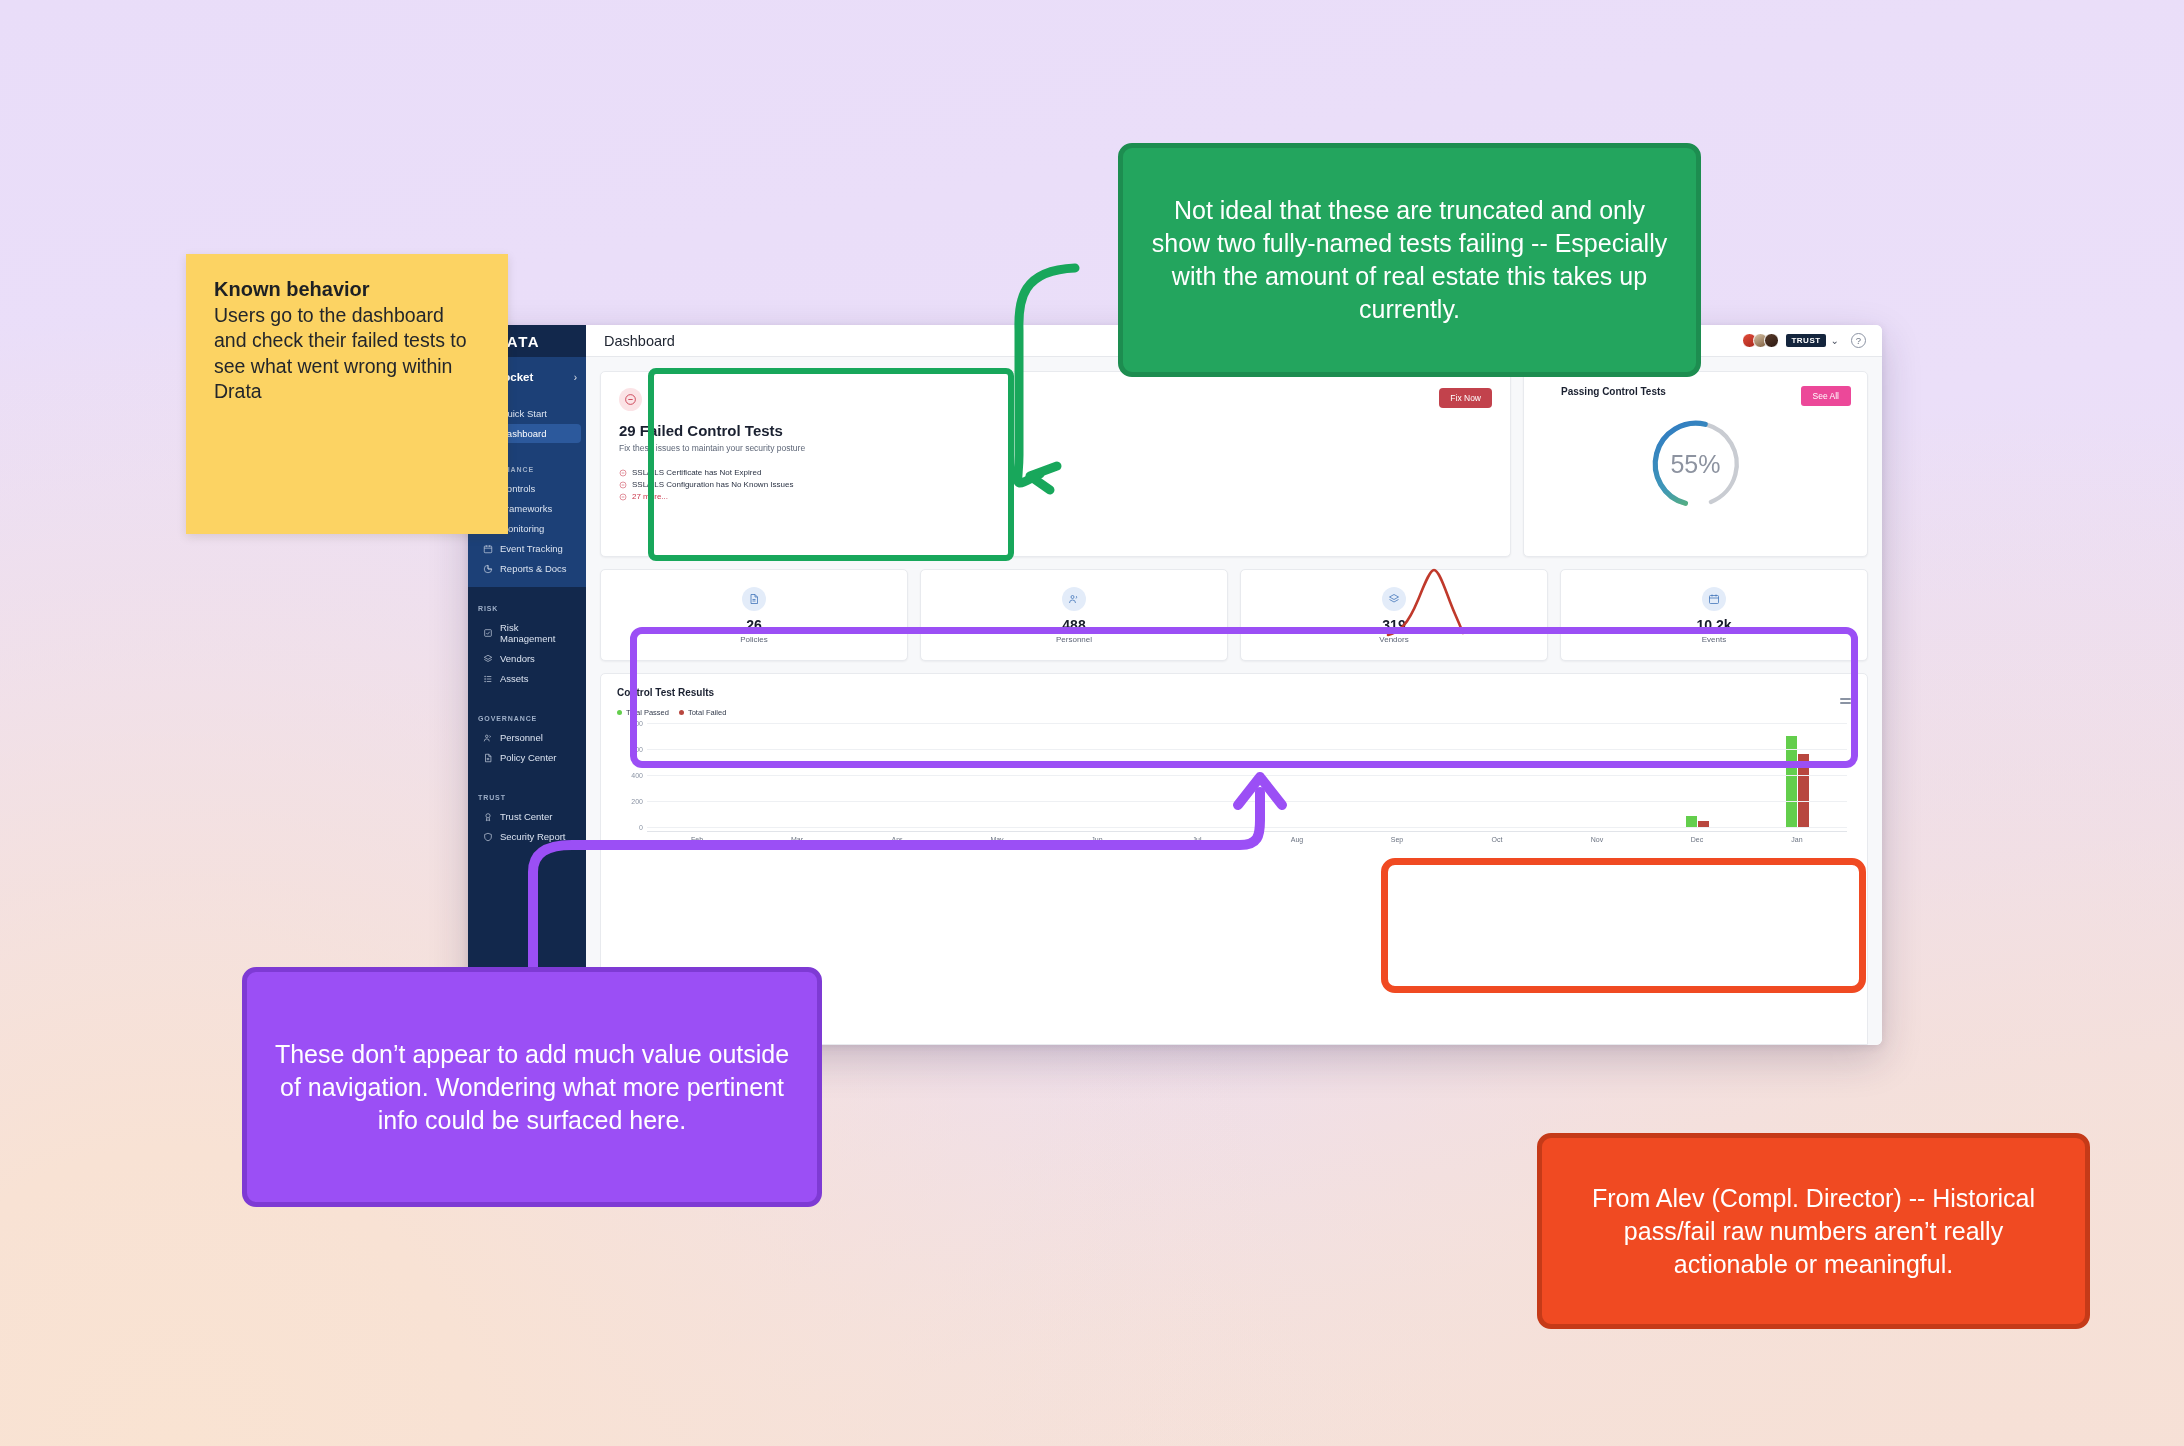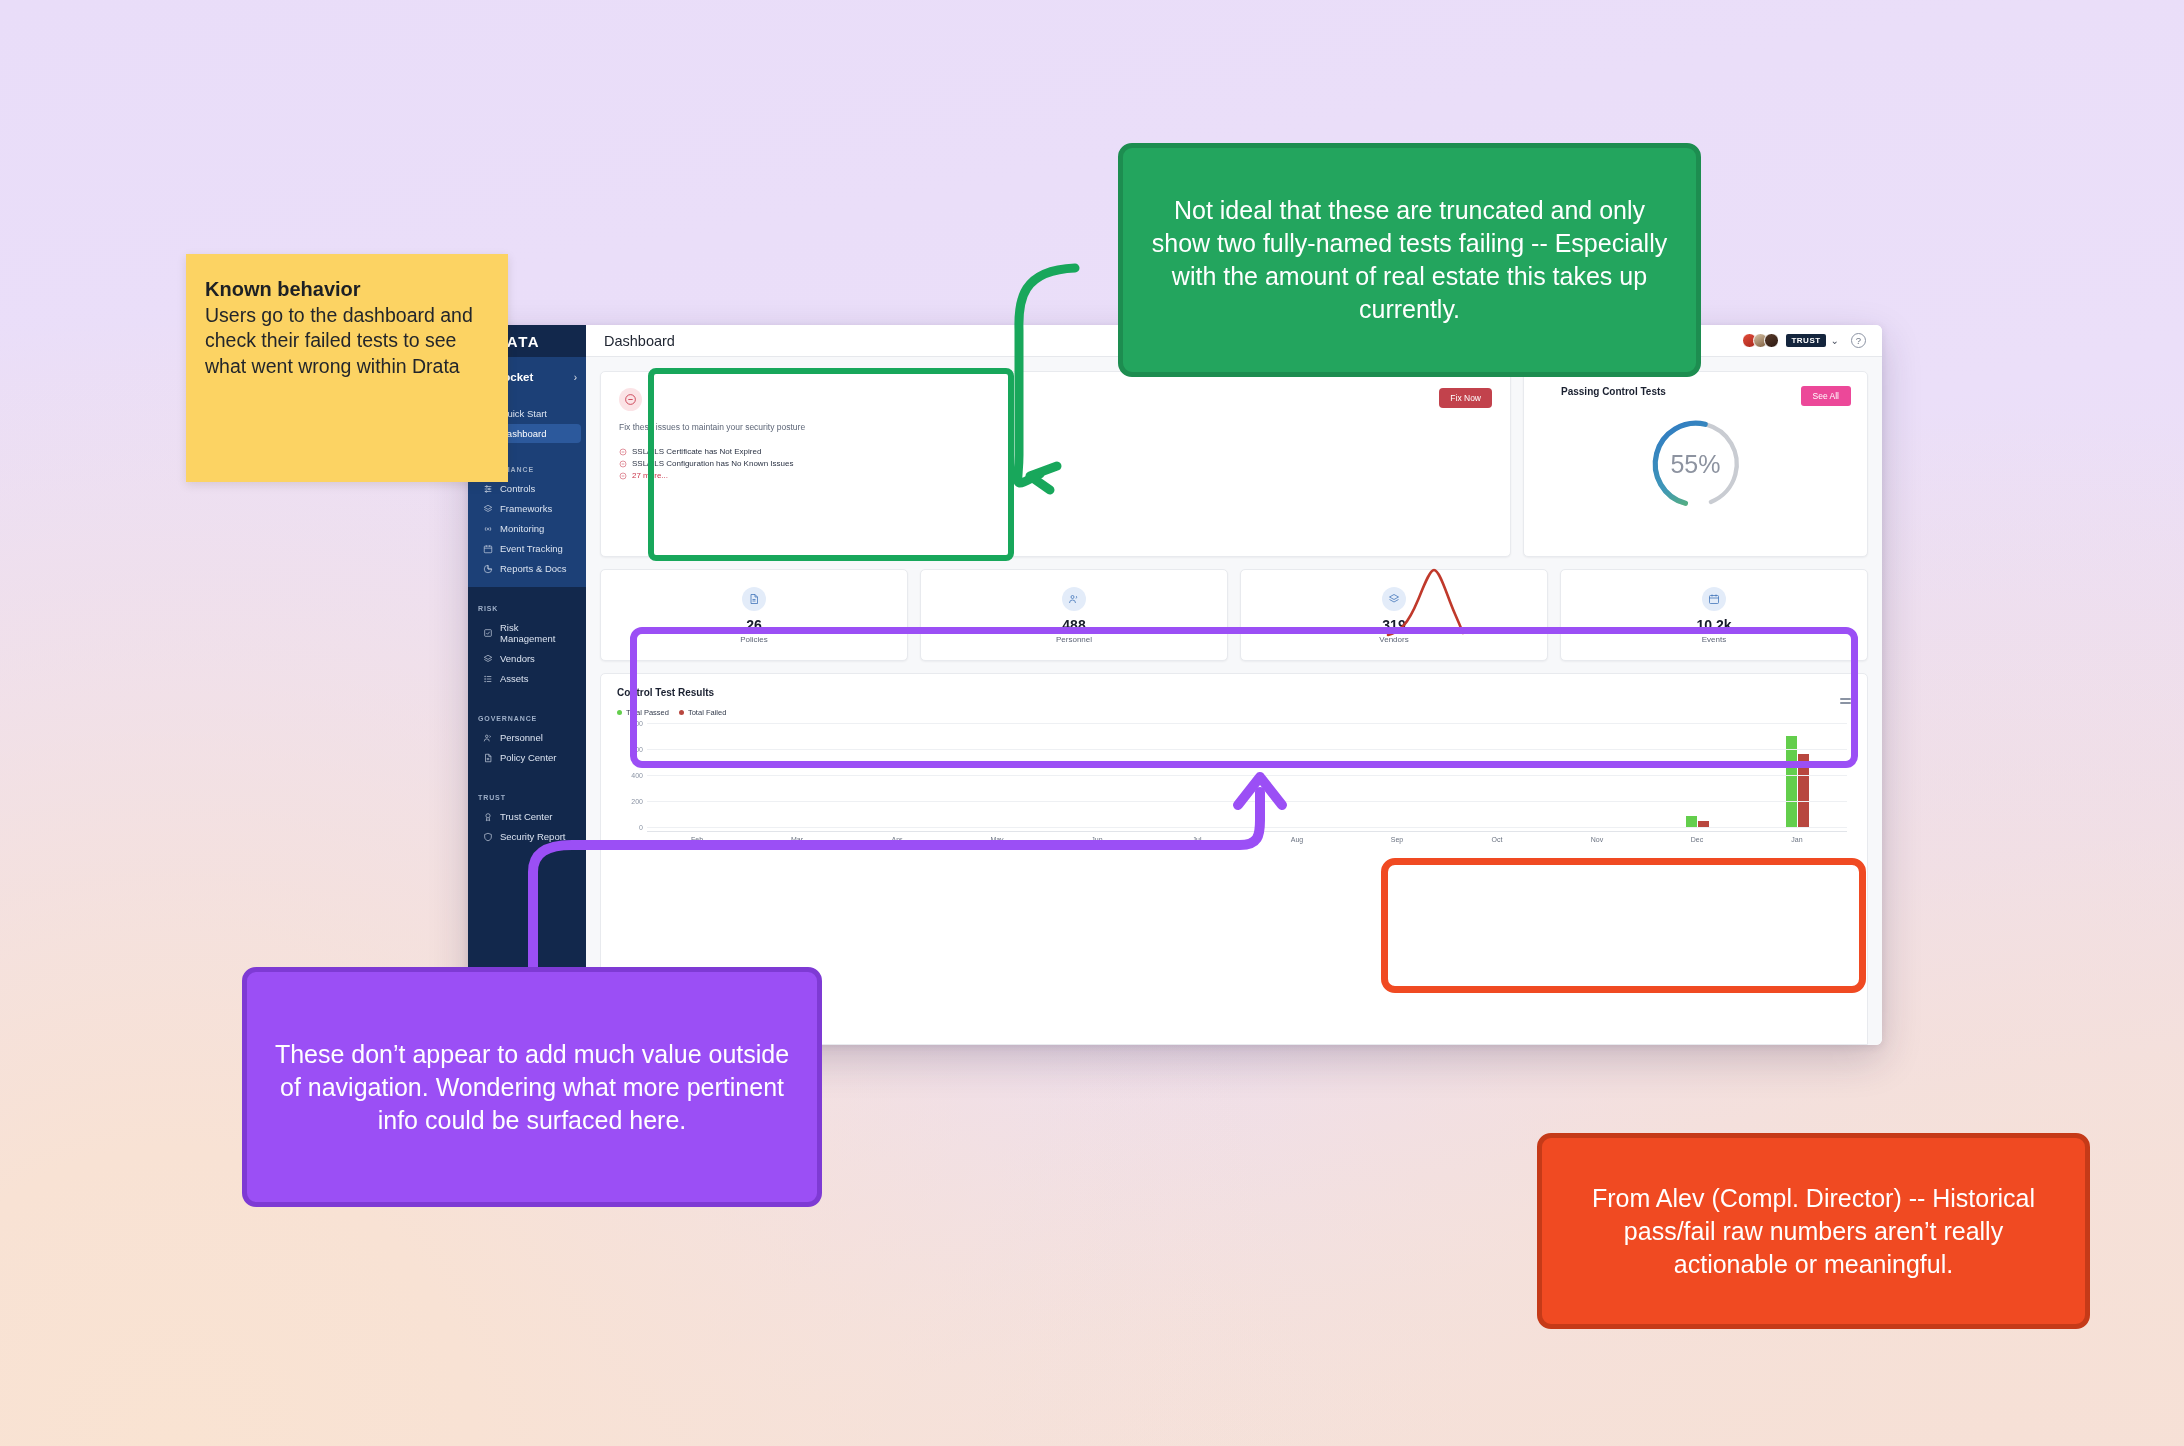--- a/index.html
+++ b/index.html
@@ -177,22 +177,22 @@
     font-size: 7px; color: #8a93a3; transform: translateY(-50%); }
   .bars-layer { position: absolute; left: 30px; right: 4px; top: 0; bottom: 0; display: flex; }
   .bar-slot { flex: 1; display: flex; align-items: flex-end; justify-content: center; gap: 1px; }
   .bar { width: 11px; }
   .xaxis { position: absolute; left: 30px; right: 4px; bottom: 0; display: flex;
     border-top: 1px solid #e1e4e9; }
   .xtick { flex: 1; text-align: center; font-size: 7px; color: #6b7382; padding-top: 4px; }
 
   
   .sticky-note {
-    position: absolute; left: 186px; top: 254px; width: 322px; height: 228px;
-    background: #fcd363; padding: 24px 19px; z-index: 40;
+    position: absolute; left: 186px; top: 254px; width: 322px; height: 280px;
+    background: #fcd363; padding: 24px 28px; z-index: 40;
     box-shadow: 0 3px 9px rgba(60,45,20,.13);
   }
   .sticky-title { font-size: 20px; font-weight: 700; color: #1d2024; margin-bottom: 2px; }
   .sticky-body { font-size: 19.5px; line-height: 1.30; color: #23262b; }
 
   .callout {
     position: absolute; border-radius: 14px; z-index: 60;
     text-align: center; color: #fff; display: flex; align-items: center;
     justify-content: center; padding: 22px 26px;
     font-size: 25px; line-height: 1.32;
@@ -408,20 +408,21 @@
 
       <div class="row-top">
 
         <div class="card failed-card">
           <div class="fail-badge">
             <svg viewBox="0 0 24 24">
                 <circle cx="12" cy="12" r="9"></circle>
                 <line x1="8" y1="12" x2="16" y2="12"></line>
               </svg>
           </div>
+          <div class="failed-title">29 Failed Control Tests</div>
           <div class="failed-sub">Fix these issues to maintain your security posture</div>
           <div class="fail-list" id="fail-list">
               <div class="fail-li">
                 <svg viewBox="0 0 24 24">
                   <circle cx="12" cy="12" r="9"></circle>
                   <line x1="8" y1="12" x2="16" y2="12"></line>
                 </svg>
                 <span>SSL/TLS Certificate has Not Expired</span>
               </div>
               <div class="fail-li">

